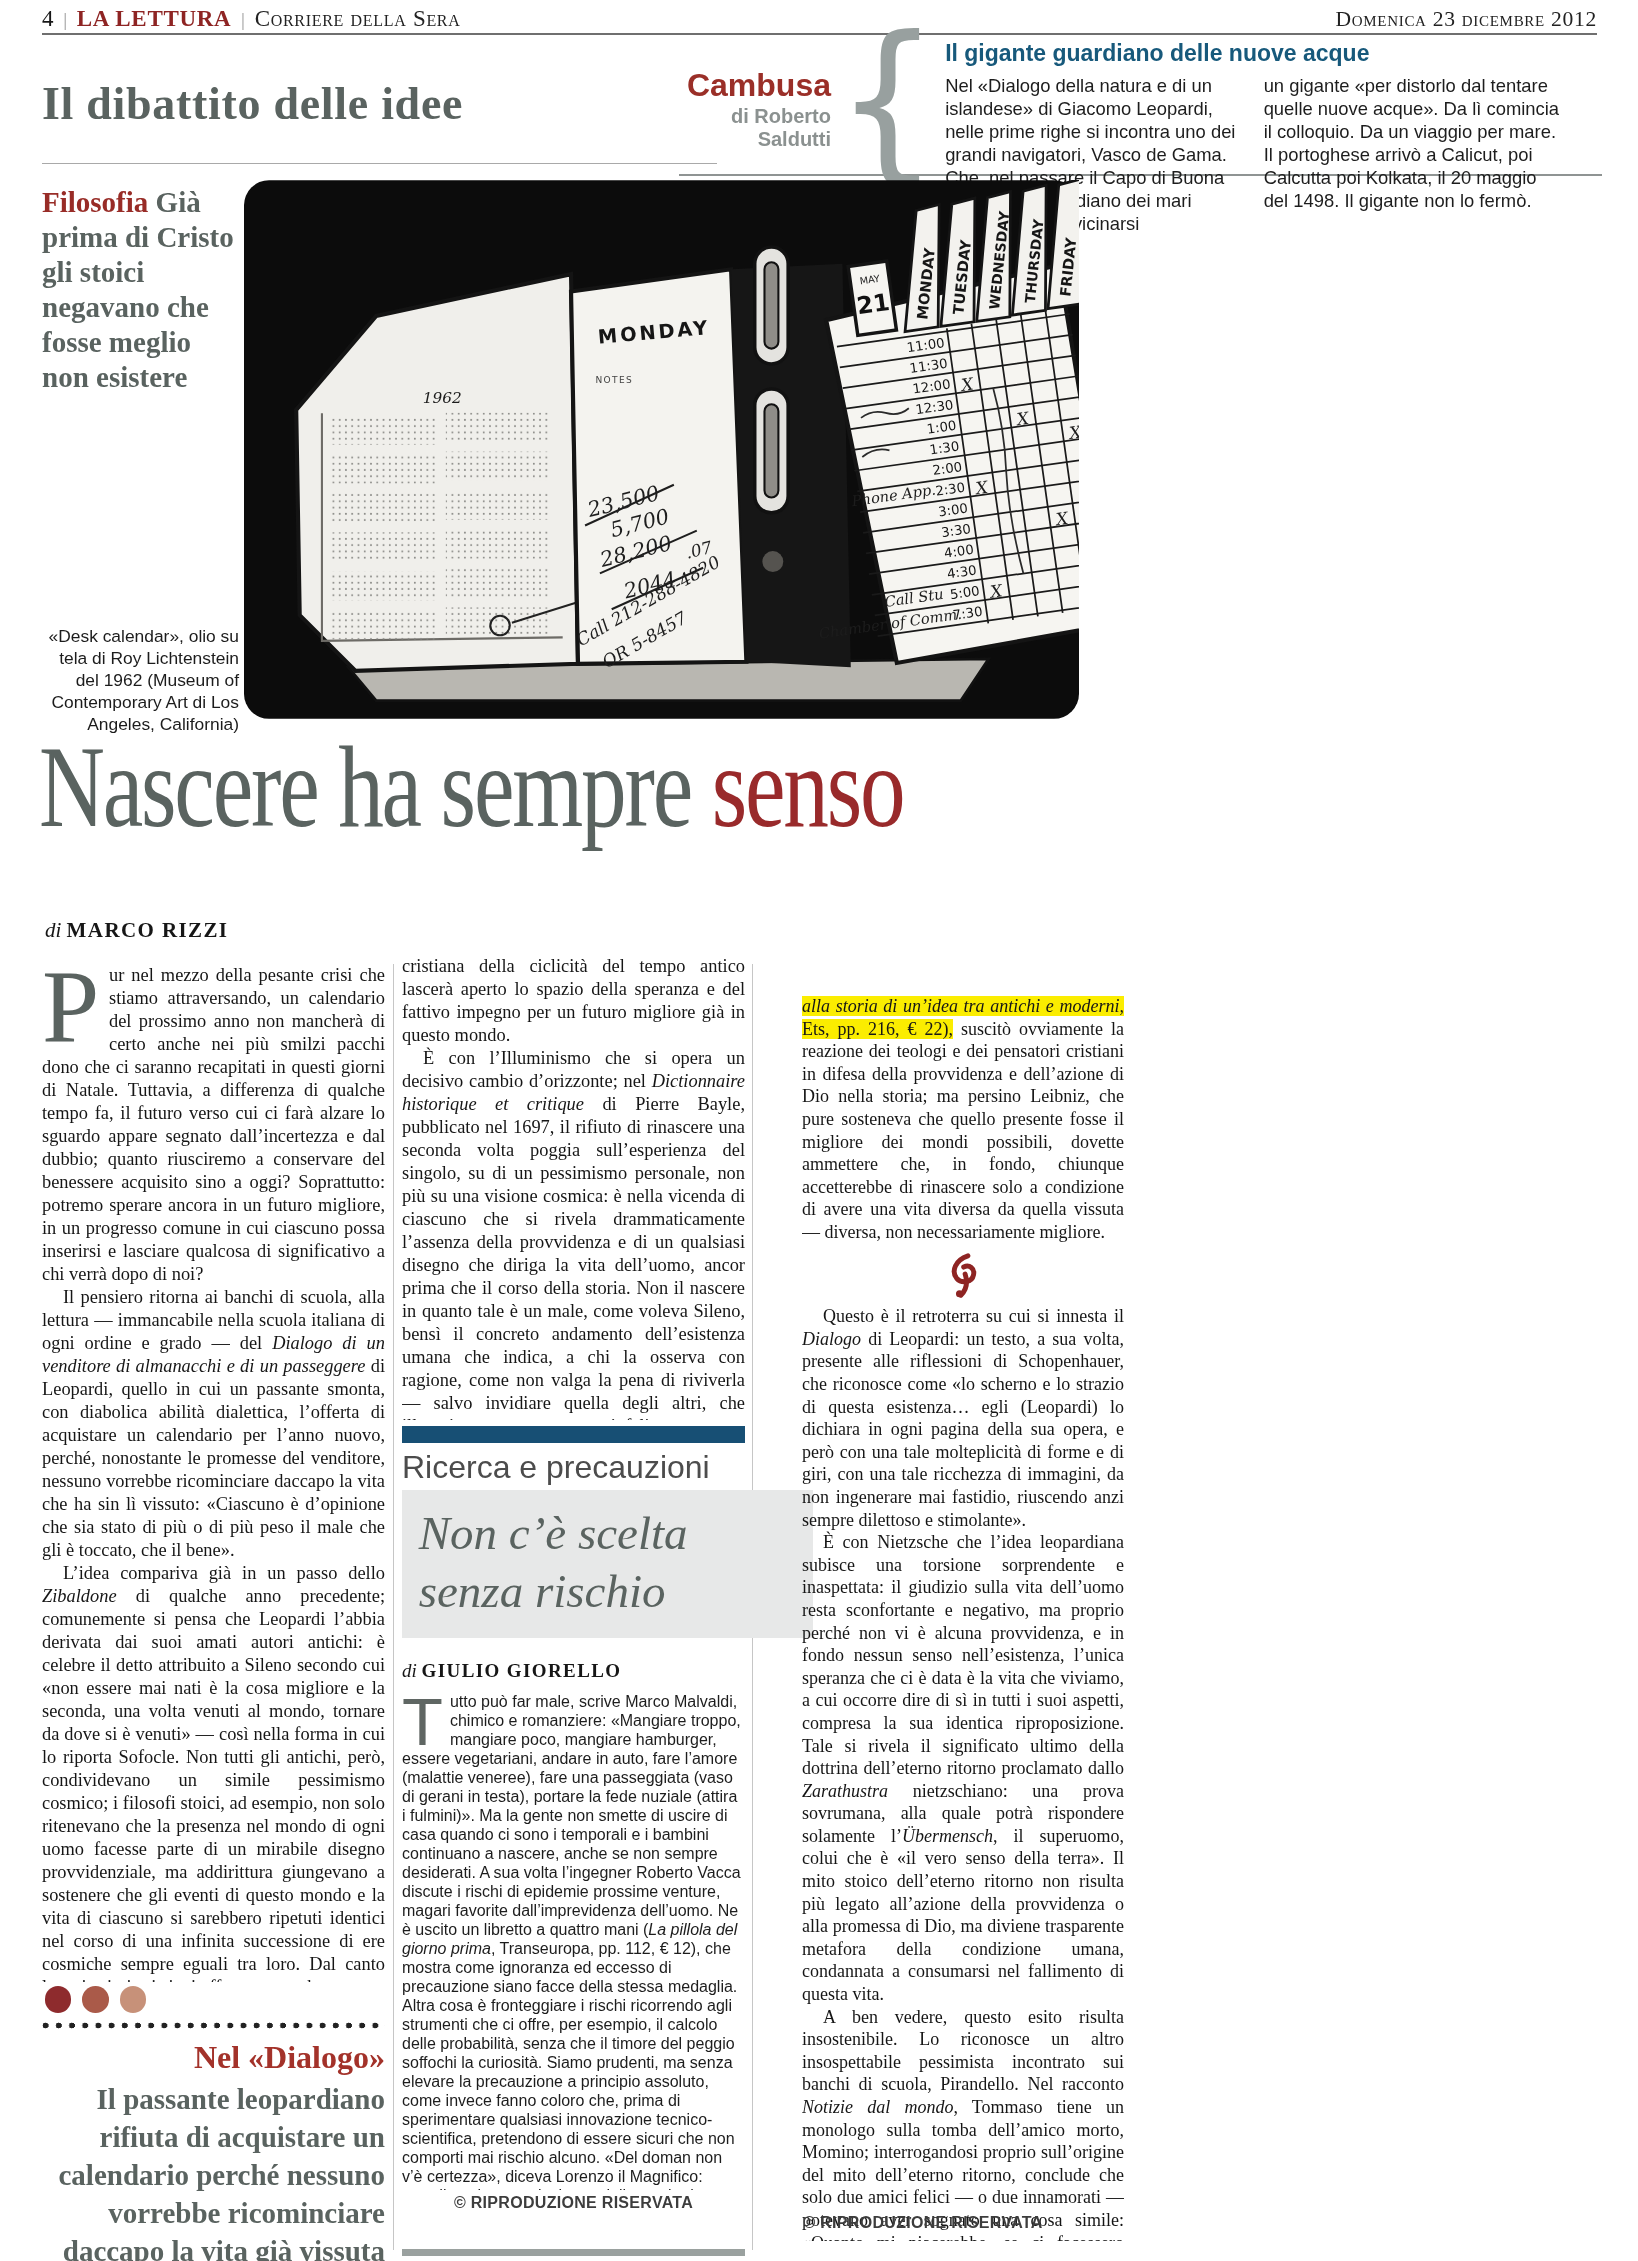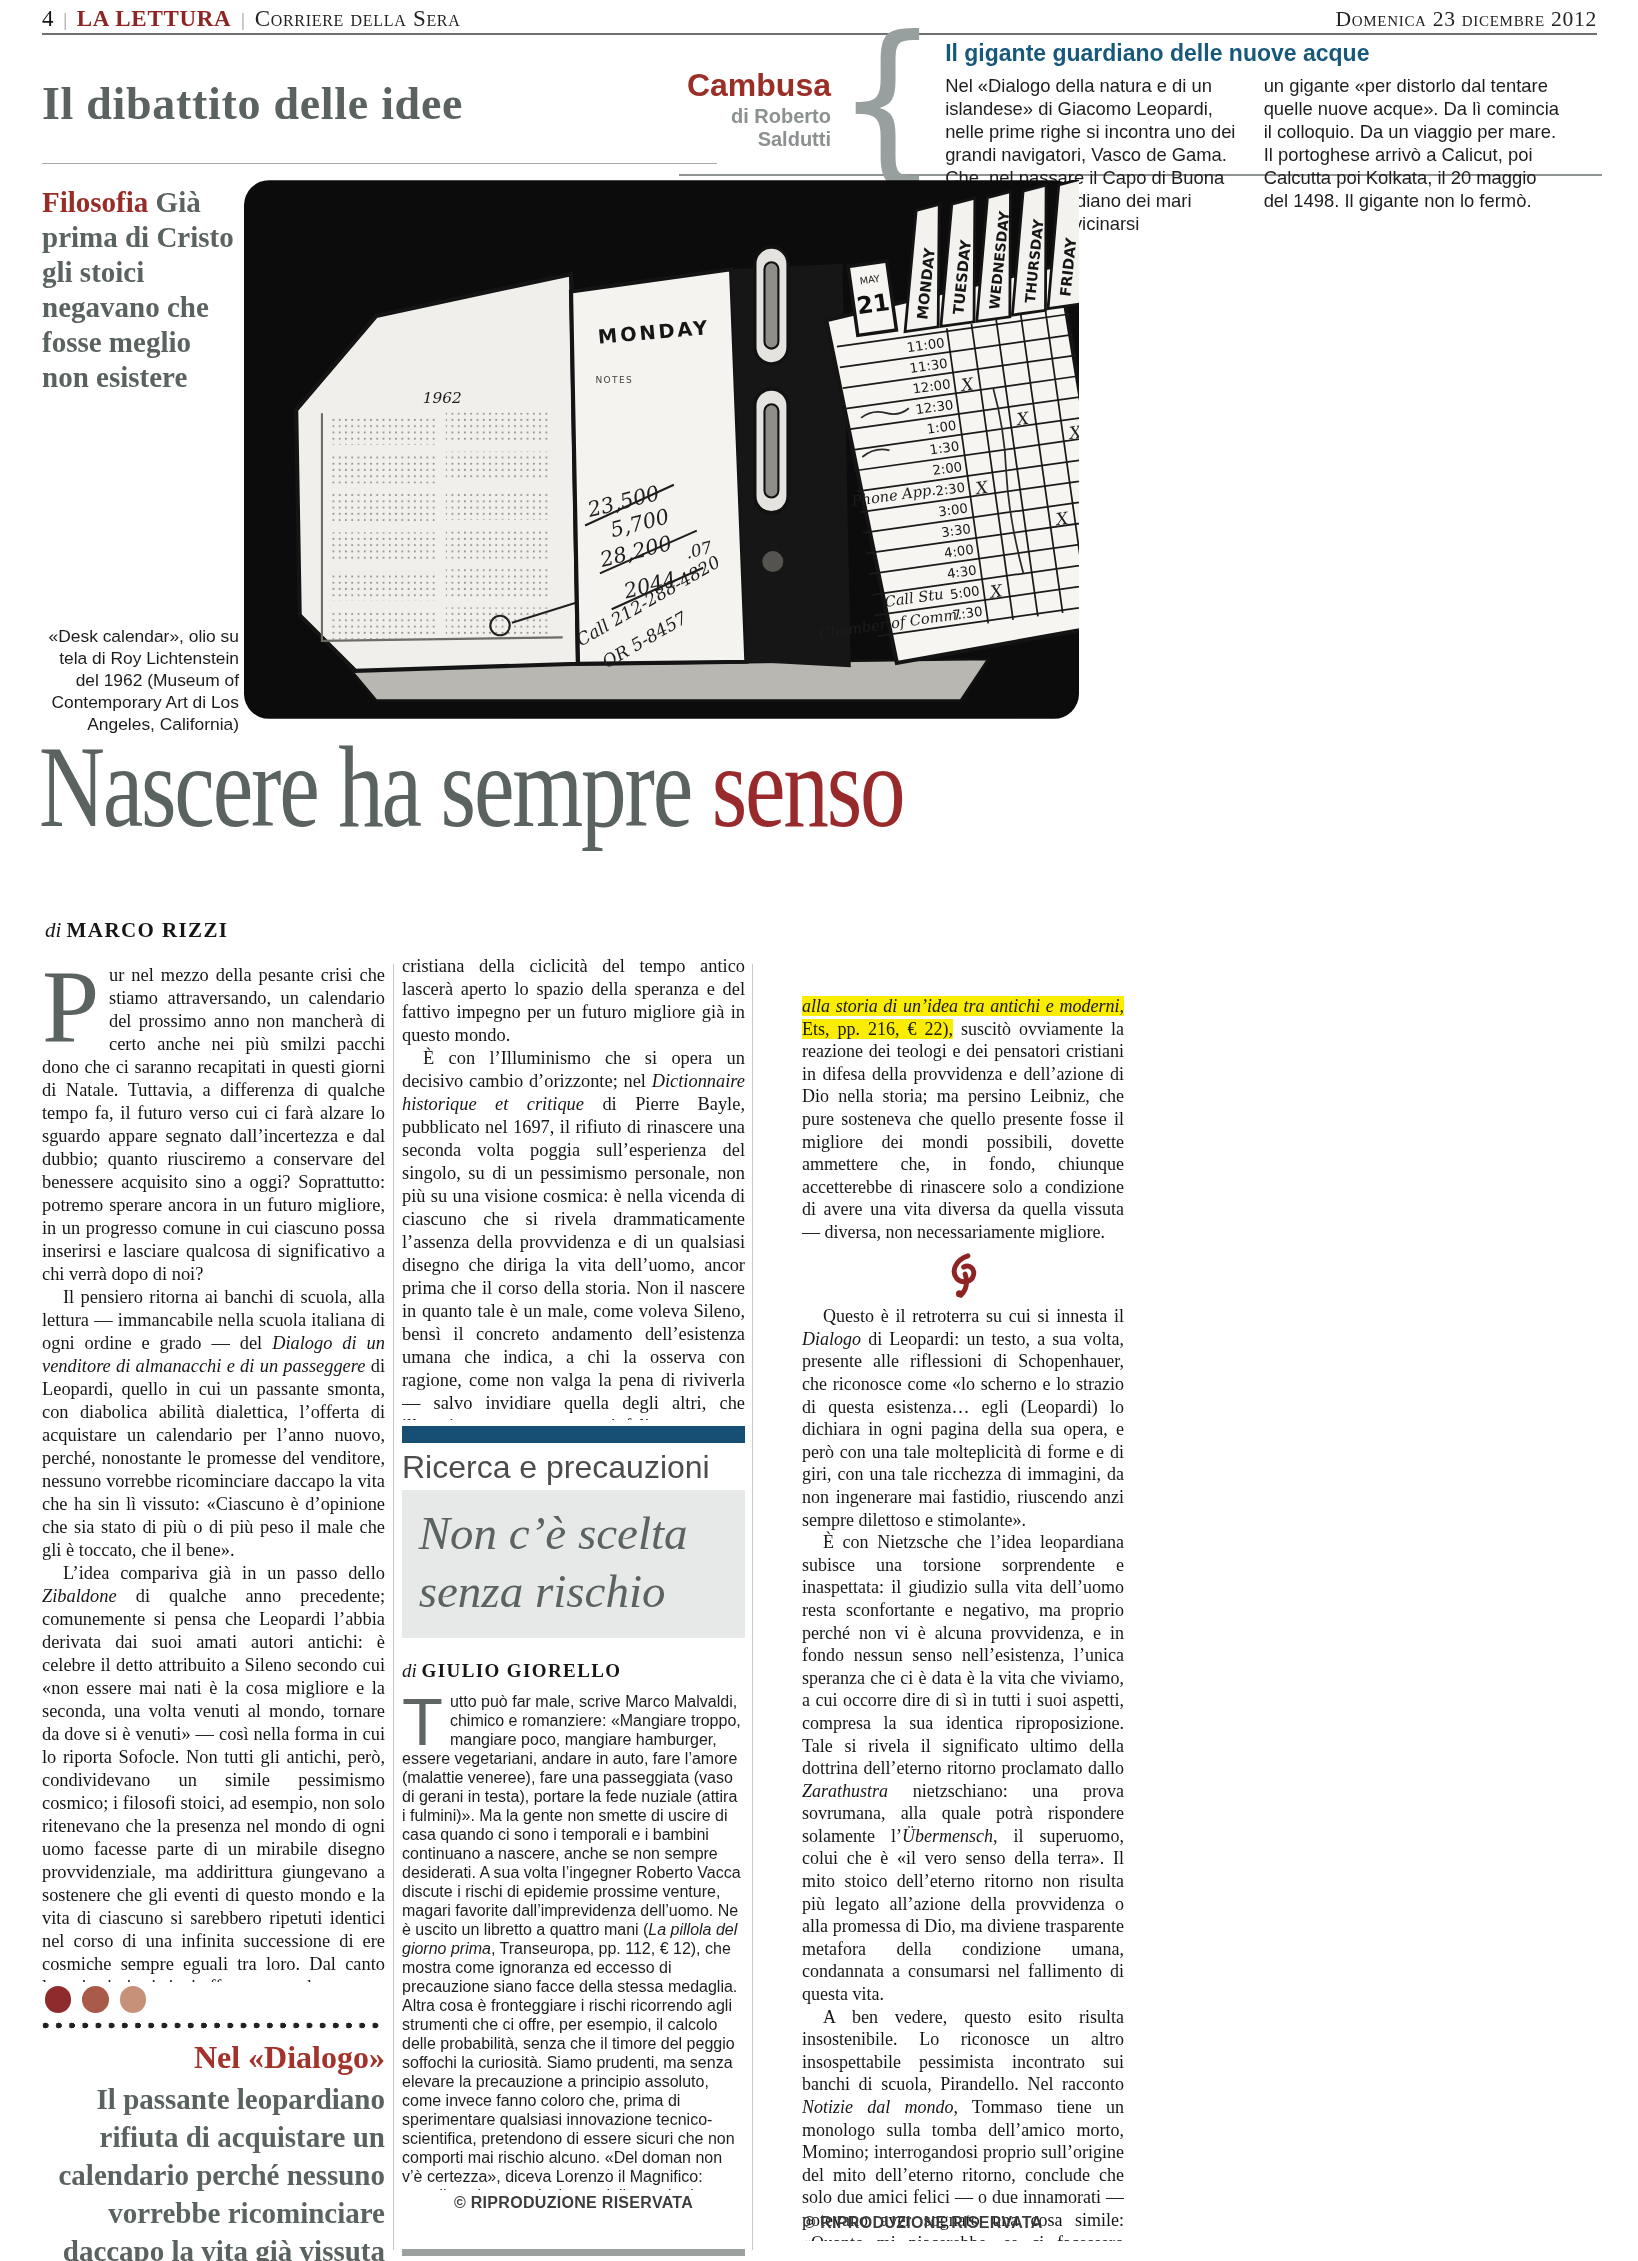--- a/index.html
+++ b/index.html
@@ -73,21 +73,21 @@
   .pq-dot{width:26.5px;height:26.5px;border-radius:50%;}
   .pq-dotline{margin-top:9.7px;height:7px;
      background-image:radial-gradient(circle at 3.5px 3.5px,#222 2.8px,transparent 3.1px);
      background-size:13.2px 7px;background-repeat:repeat-x;}
   .pq-kicker{margin-top:9.7px;text-align:right;font-weight:bold;font-size:32px;color:#a3322a;}
   .pq-text{margin-top:4.2px;text-align:right;font-weight:bold;font-size:29px;line-height:38px;color:var(--sage);}
 
   
   .navybar{left:402px;top:1426px;width:343px;height:17.4px;background:var(--navy);}
   .eyebrow{left:402px;top:1449px;width:343px;font-size:32px;color:#4c4c4c;}
-  .graybox{left:402px;top:1490px;width:343px;height:148px;background:#e7e8e8;box-sizing:border-box;padding:14px 16.7px;}
+  .graybox{left:402px;top:1490px;width:411px;height:148px;background:#e7e8e8;box-sizing:border-box;padding:14px 16.7px;}
   .graybox .t{font-style:italic;font-size:47px;line-height:58px;color:var(--sage);}
   .byline2{left:402px;top:1660px;font-size:19px;}
   .sb-body{left:402px;top:1692px;width:343px;height:498px;overflow:hidden;
            font-size:16px;line-height:19px;color:#1d1d1d;}
   .sb-body .dropcap{font-size:67px;line-height:53px;padding:2.8px 7px 0 0;color:#5f6663;}
   .copyright{font-size:16px;font-weight:bold;color:#3d3d3d;text-align:center;letter-spacing:0.3px;}
   .cr2{left:402px;top:2194px;width:343px;}
   .cr3{left:762px;top:2214px;width:322px;}
   .grayend{left:402px;top:2249px;width:343px;height:7px;background:#9aa19f;}
 

